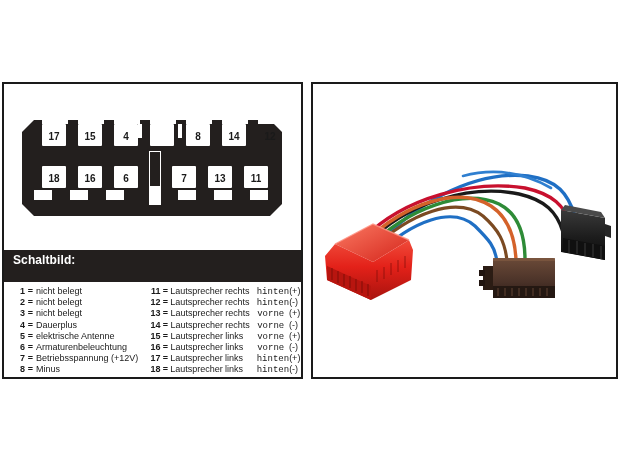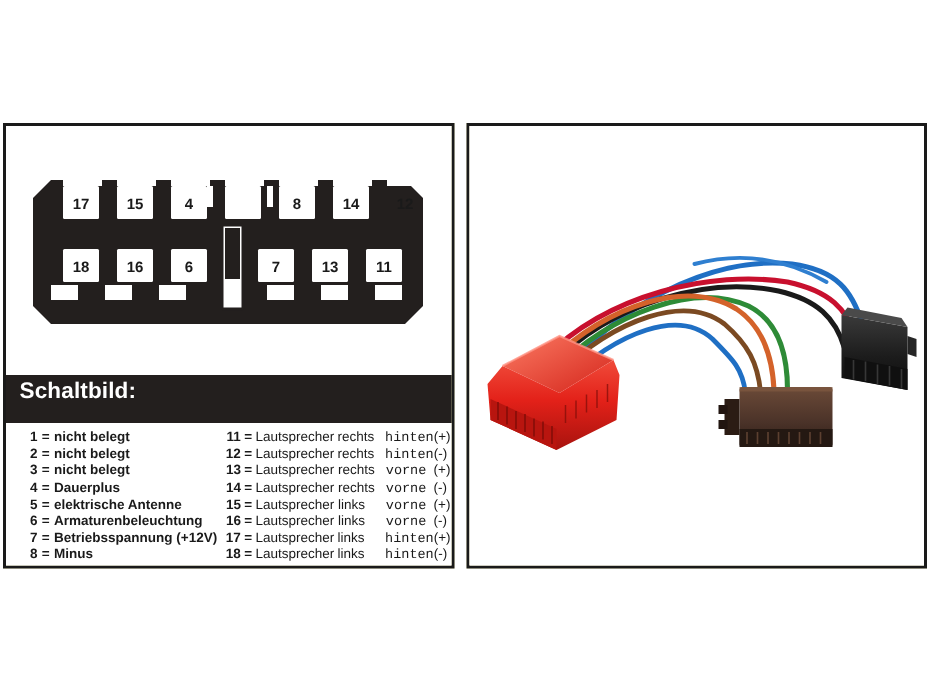--- a/index.html
+++ b/index.html
@@ -20,21 +20,21 @@
     position: absolute;
     left: 0px;
     top: 82px;
     width: 620px;
     height: 297px;
   }
 
   .panel {
     position: absolute;
     top: 0;
-    background: #fef9c3;
+    background: #ef4444;
     border: 2px solid #1a1a1a;
     box-sizing: border-box;
   }
 
   #left-panel  { left: 2px;   width: 301px; height: 297px; }
   #right-panel { left: 311px; width: 307px; height: 297px; }
 
   
   #diagram-area {
     position: absolute;
@@ -69,21 +69,21 @@
     left: 0;
     top: 166px;
     width: 100%;
     height: 32px;
     background: #231f1e;
     color: #ffffff;
     box-sizing: border-box;
     padding: 4px 0 0 9px;
   }
   .caption-line {
-    font-size: 15px;
+    font-size: 12px;
     font-weight: bold;
     line-height: 13px;
     letter-spacing: 0.1px;
     white-space: nowrap;
   }
 
   
   #pin-list {
     position: absolute;
     left: 0;
@@ -115,21 +115,21 @@
     display: inline-block;
     width: 12px;
     text-align: right;
   }
   .pin-eq {
     font-weight: bold;
     display: inline-block;
     width: 11px;
     text-align: center;
   }
-  .pin-desc { display: inline-block; font-weight: bold; }
+  .pin-desc { display: inline-block; }
 
   
   .rp-name { display:inline-block; width: 62px; }
   .rp-side { display:inline-block; width: 36px; }
   .rp-pos  { display:inline-block; width: 36px; font-family: Liberation Mono, monospace; }
   .rp-pol  { display:inline-block; width: 18px; }
 
   
   #photo-area {
     position: absolute;

